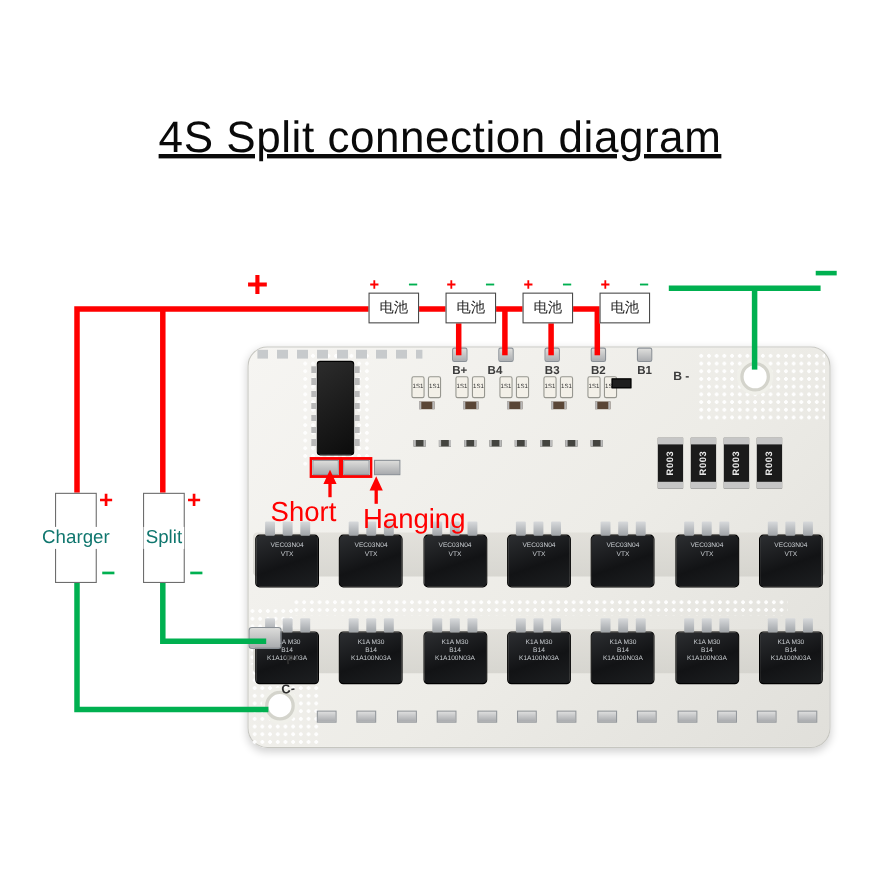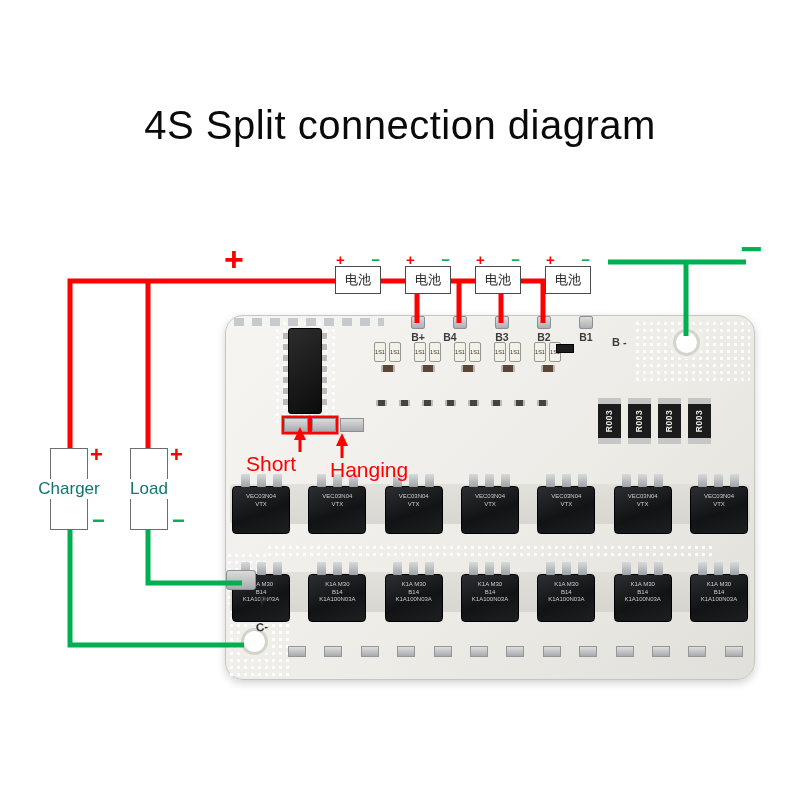--- a/index.html
+++ b/index.html
@@ -5,21 +5,21 @@
   :root{
     --c-pos:#ff0000; --c-neg:#00b050; --c-annotation:#ff0000; --c-board:#edece7;
   }
   *{margin:0;padding:0;box-sizing:border-box;}
   html,body{background:#ffffff;}
   .page{position:relative;width:800px;height:800px;background:#ffffff;overflow:hidden;
         font-family:"Liberation Sans",sans-serif;}
   .abs{position:absolute;}
 
   .title{position:absolute;top:103px;left:0;width:100%;text-align:center;
-         font-size:40px;font-weight:400;color:#0a0a0a;letter-spacing:.5px;}
+         font-size:40px;font-weight:400;color:#0a0a0a;letter-spacing:.5px;text-decoration:underline;}
 
   
   .wires{position:absolute;left:0;top:0;pointer-events:none;}
   .w-pos{stroke:var(--c-pos);stroke-width:5;fill:none;}
   .w-neg{stroke:var(--c-neg);stroke-width:5;fill:none;}
   .a-line{stroke:var(--c-annotation);stroke-width:3;}
   .a-head{fill:var(--c-annotation);}
 
   
   .sym{position:absolute;font-weight:bold;line-height:1;}
@@ -100,21 +100,21 @@
 
   .strip-row{left:62px;top:330px;width:455px;display:flex;justify-content:space-between;}
   .spad{width:18px;height:11px;background:linear-gradient(#dedede,#a8aaad);border:1px solid #93979c;}
 
   .pm-pad{left:0;top:254px;width:30px;height:20px;border-radius:3px;
           background:linear-gradient(#dcdcda,#a9abae);border:1px solid #8a9096;}
   .pm-lb,.cm-lb{font-size:11.5px;font-weight:bold;color:#2f2f2f;transform:rotate(-8deg);}
   .pm-lb{left:34px;top:278px;} .cm-lb{left:30px;top:305px;}
 
   
-  .ann{position:absolute;color:var(--c-annotation);font-size:21px;}
+  .ann{position:absolute;color:var(--c-annotation);font-size:25px;}
   .ann-short{left:246px;top:452px;} .ann-hang{left:330px;top:458px;}
 </style>
 </head>
 <body>
 
 <div class="page">
 
   <h1 class="title">4S Split connection diagram</h1>
 
   <div class="board">
@@ -483,21 +483,21 @@
     </div>
 
   <div class="device" style="left:50px;">
     <div class="device-box"></div>
     <div class="device-label">Charger</div>
     <span class="sym pos dev-plus">+</span>
     <span class="sym neg dev-minus">−</span>
   </div>
   <div class="device" style="left:130px;">
     <div class="device-box"></div>
-    <div class="device-label">Load</div>
+    <div class="device-label">Split</div>
     <span class="sym pos dev-plus">+</span>
     <span class="sym neg dev-minus">−</span>
   </div>
 
   <div class="ann ann-short">Short</div>
   <div class="ann ann-hang">Hanging</div>
 
 </div>
 
 </body></html>

